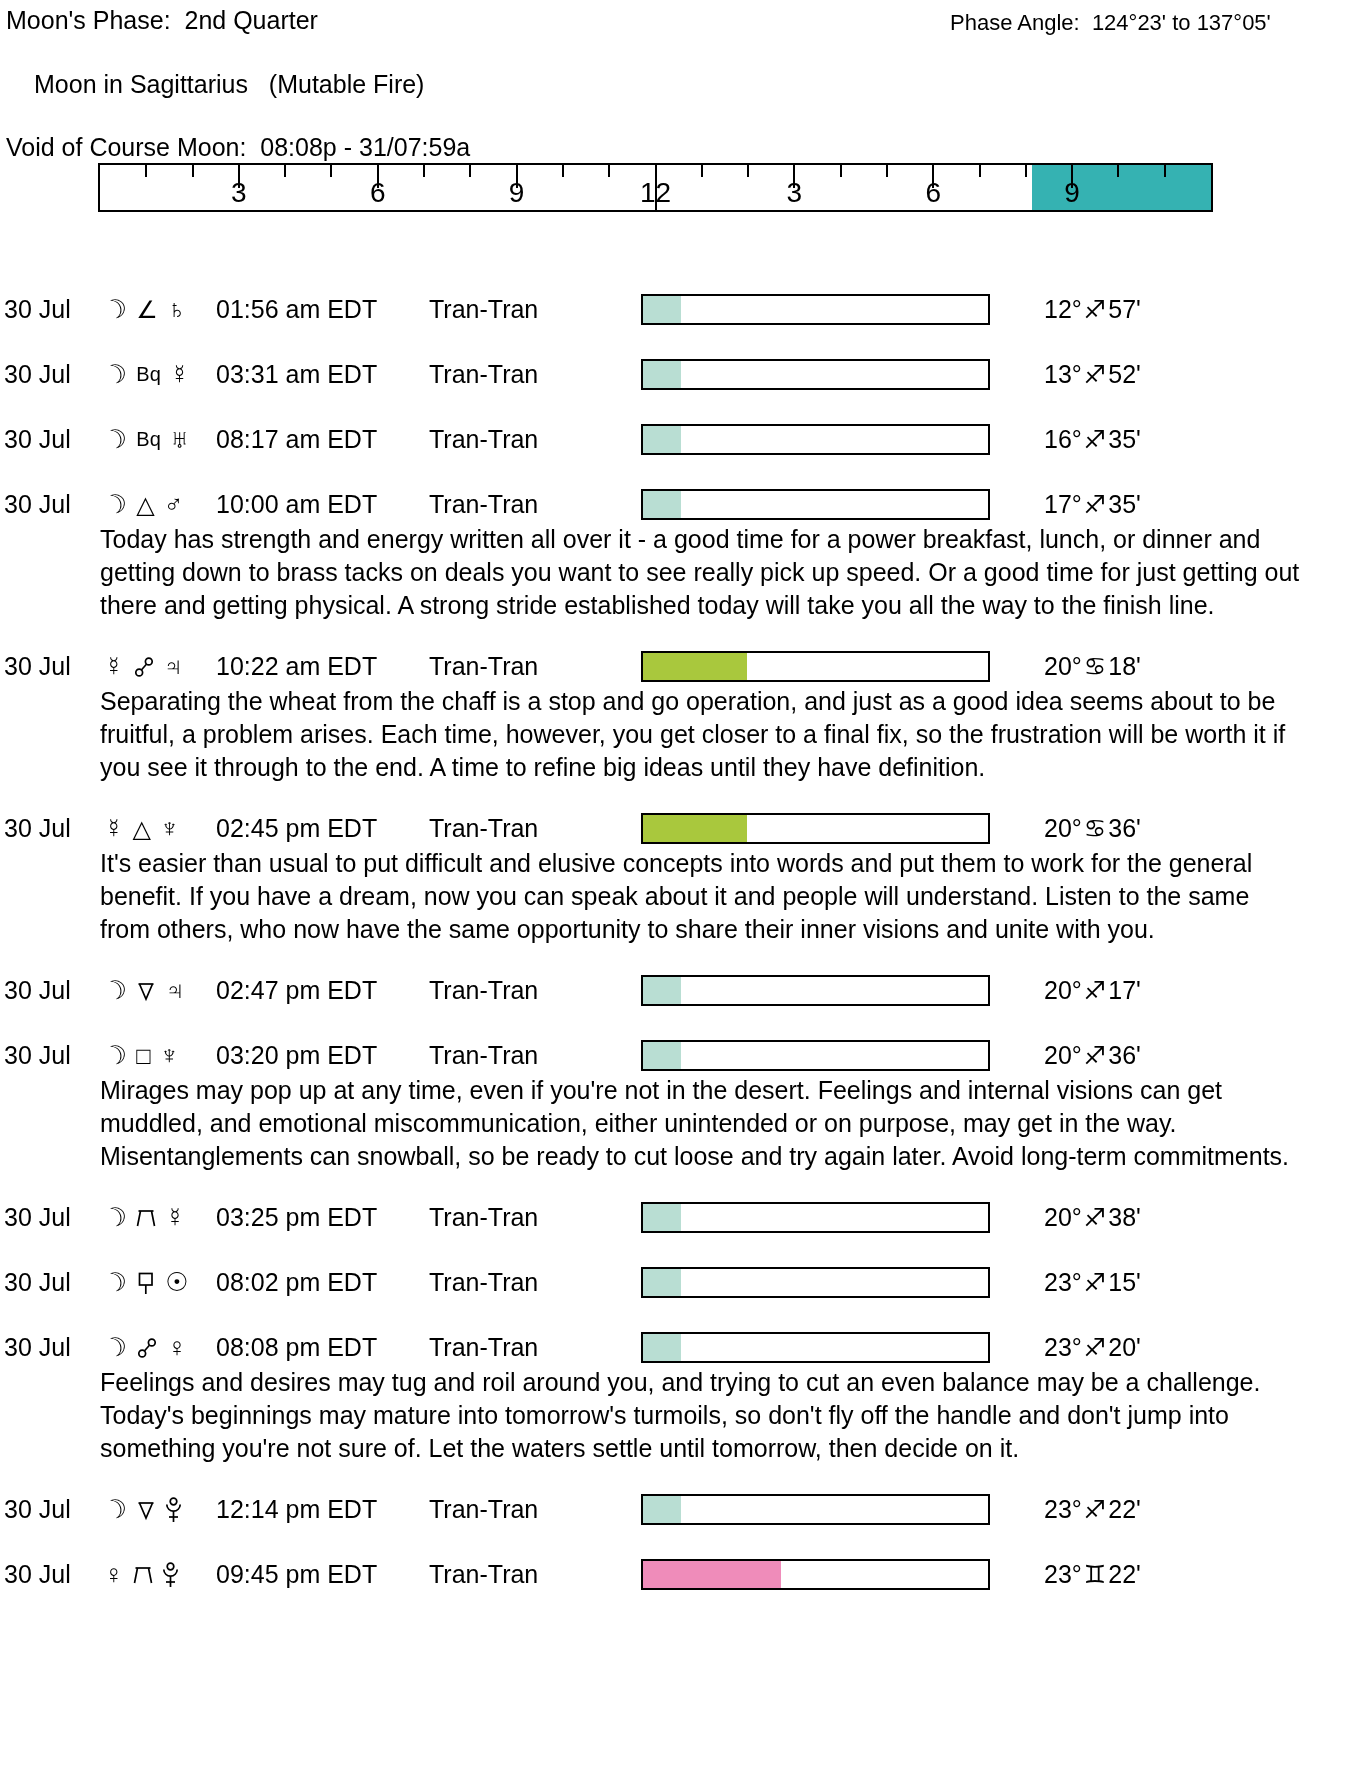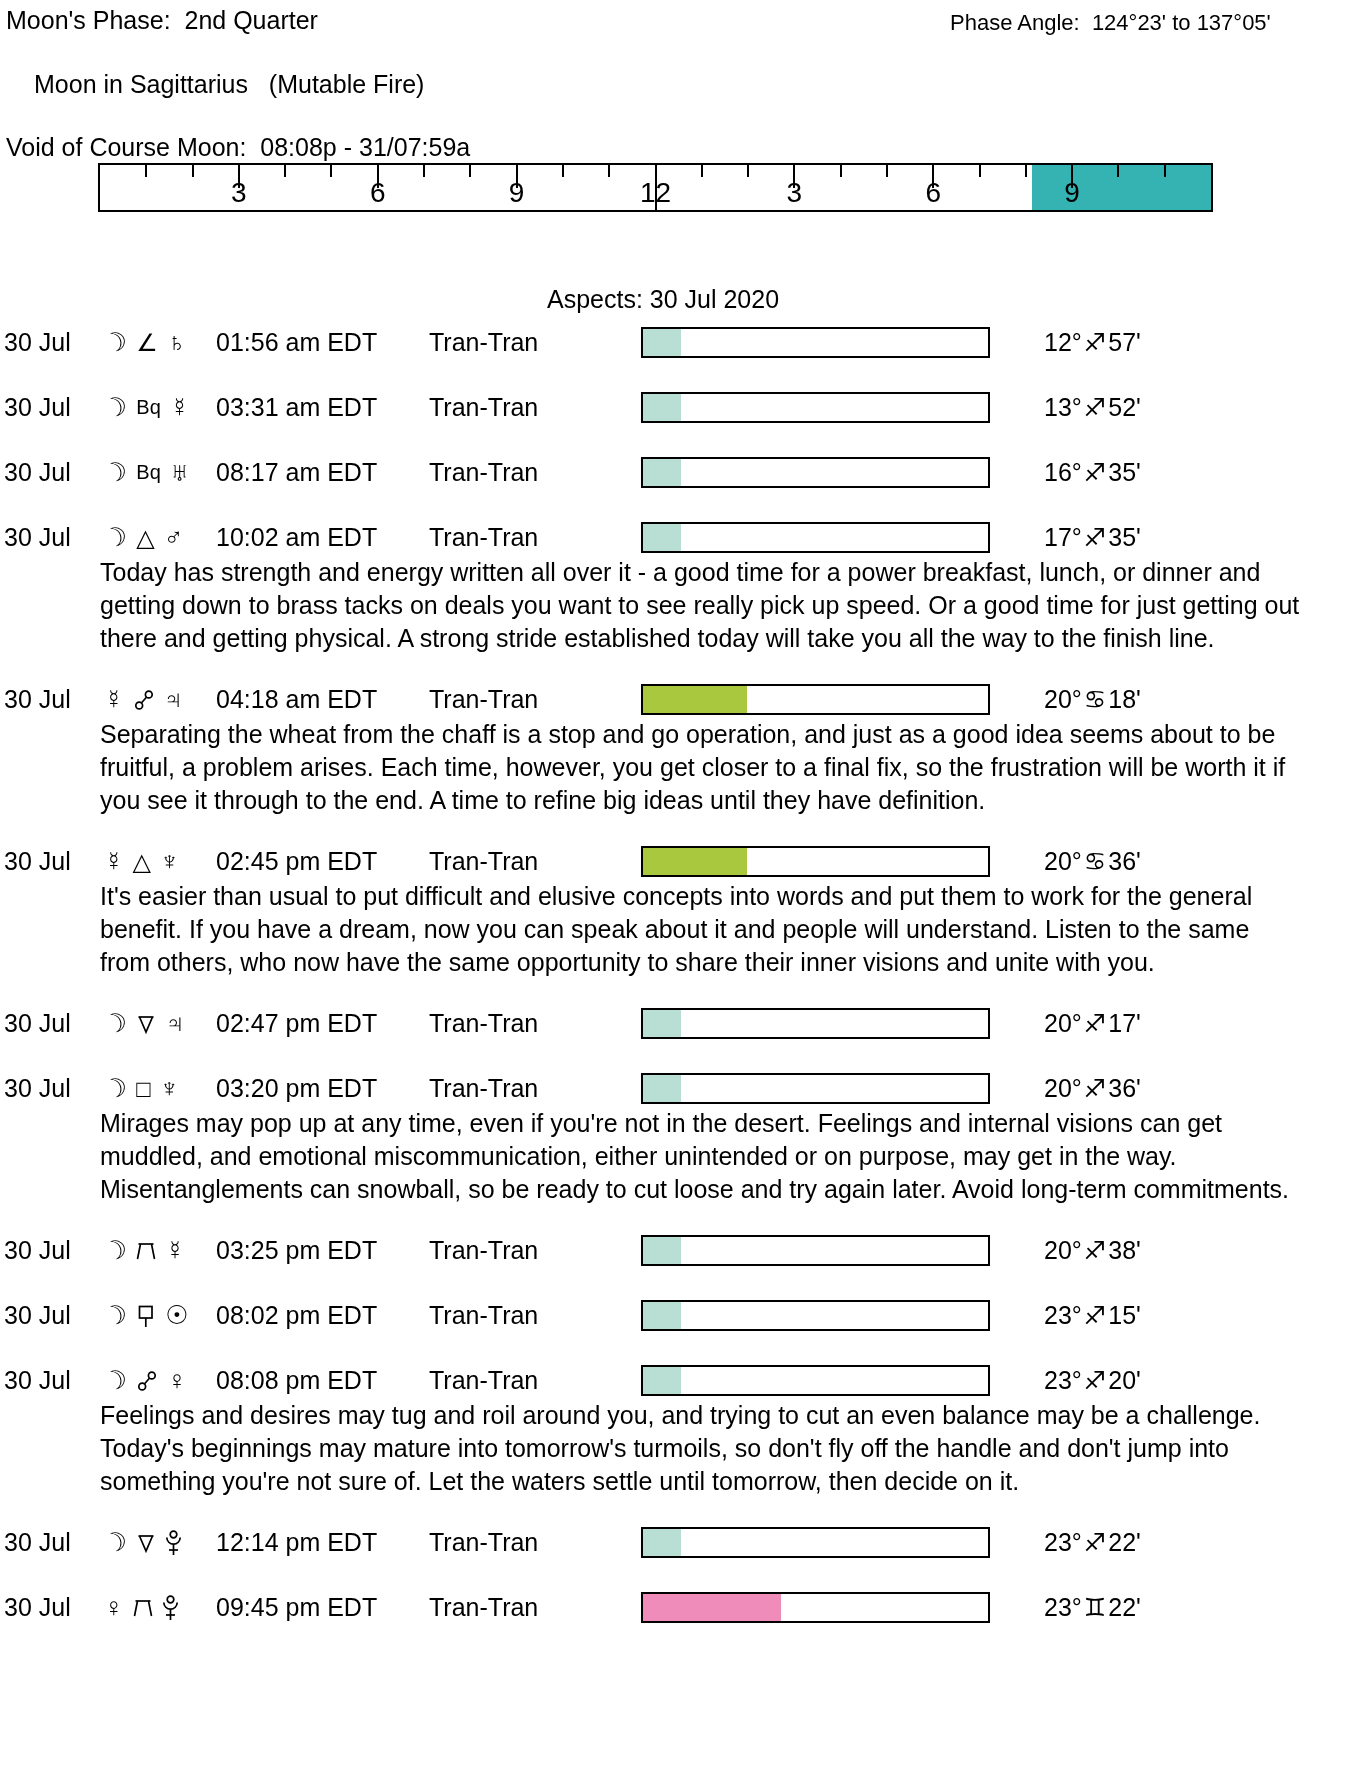--- a/index.html
+++ b/index.html
@@ -81,21 +81,20 @@
     <div class="hlabel" style="left: 12.5%;">3</div>
     <div class="hlabel" style="left: 25%;">6</div>
     <div class="hlabel" style="left: 37.5%;">9</div>
     <div class="hlabel" style="left: 50%;">12</div>
     <div class="hlabel" style="left: 62.5%;">3</div>
     <div class="hlabel" style="left: 75%;">6</div>
     <div class="hlabel" style="left: 87.5%;">9</div>
   </div>
 
 <div id="content">
-  <div id="aspects-title">Aspects: 30 Jul 2020</div>
   <div id="rows">
   <div class="row">
     <span class="c-date">30 Jul</span>
     <span class="c-glyphs">
       <span class="g p1">
             <span class="moonchar">☽</span>
           </span>
       <span class="g asp">∠</span>
       <span class="g p2">♄</span>
     </span>
@@ -153,21 +152,21 @@
 
   <div class="row">
     <span class="c-date">30 Jul</span>
     <span class="c-glyphs">
       <span class="g p1">
             <span class="moonchar">☽</span>
           </span>
       <span class="g asp">△</span>
       <span class="g p2">♂</span>
     </span>
-    <span class="c-time">10:02 am EDT</span>
+    <span class="c-time">10:00 am EDT</span>
     <span class="c-type">Tran-Tran</span>
     <span class="c-bar">
       <span class="bar-fill" style="width: 11%; background: rgb(185, 222, 211);"></span>
     </span>
     <span class="c-degree">
       <span class="deg">17°</span><span class="sign">♐</span><span class="min">35'</span>
     </span>
   </div>
 <div class="para">Today has strength and energy written all over it - a good time for a power breakfast, lunch, or dinner and getting down to brass tacks on deals you want to see really pick up speed. Or a good time for just getting out there and getting physical. A strong stride established today will take you all the way to the finish line.</div>
   <div class="row">
@@ -176,21 +175,21 @@
       <span class="g p1">☿</span>
       <span class="g asp">
             <svg class="gsvg" width="22" height="24" viewBox="0 0 22 24">
               <circle cx="6.2" cy="17.5" r="3.4" fill="none" stroke="#000" stroke-width="1.7"></circle>
               <circle cx="15.8" cy="6.5" r="3.4" fill="none" stroke="#000" stroke-width="1.7"></circle>
               <line x1="8.6" y1="14.8" x2="13.4" y2="9.2" fill="none" stroke="#000" stroke-width="1.7"></line>
             </svg>
           </span>
       <span class="g p2">♃</span>
     </span>
-    <span class="c-time">04:18 am EDT</span>
+    <span class="c-time">10:22 am EDT</span>
     <span class="c-type">Tran-Tran</span>
     <span class="c-bar">
       <span class="bar-fill" style="width: 30%; background: rgb(169, 200, 61);"></span>
     </span>
     <span class="c-degree">
       <span class="deg">20°</span><span class="sign">♋</span><span class="min">18'</span>
     </span>
   </div>
 <div class="para">Separating the wheat from the chaff is a stop and go operation, and just as a good idea seems about to be fruitful, a problem arises. Each time, however, you get closer to a final fix, so the frustration will be worth it if you see it through to the end. A time to refine big ideas until they have definition.</div>
   <div class="row">

